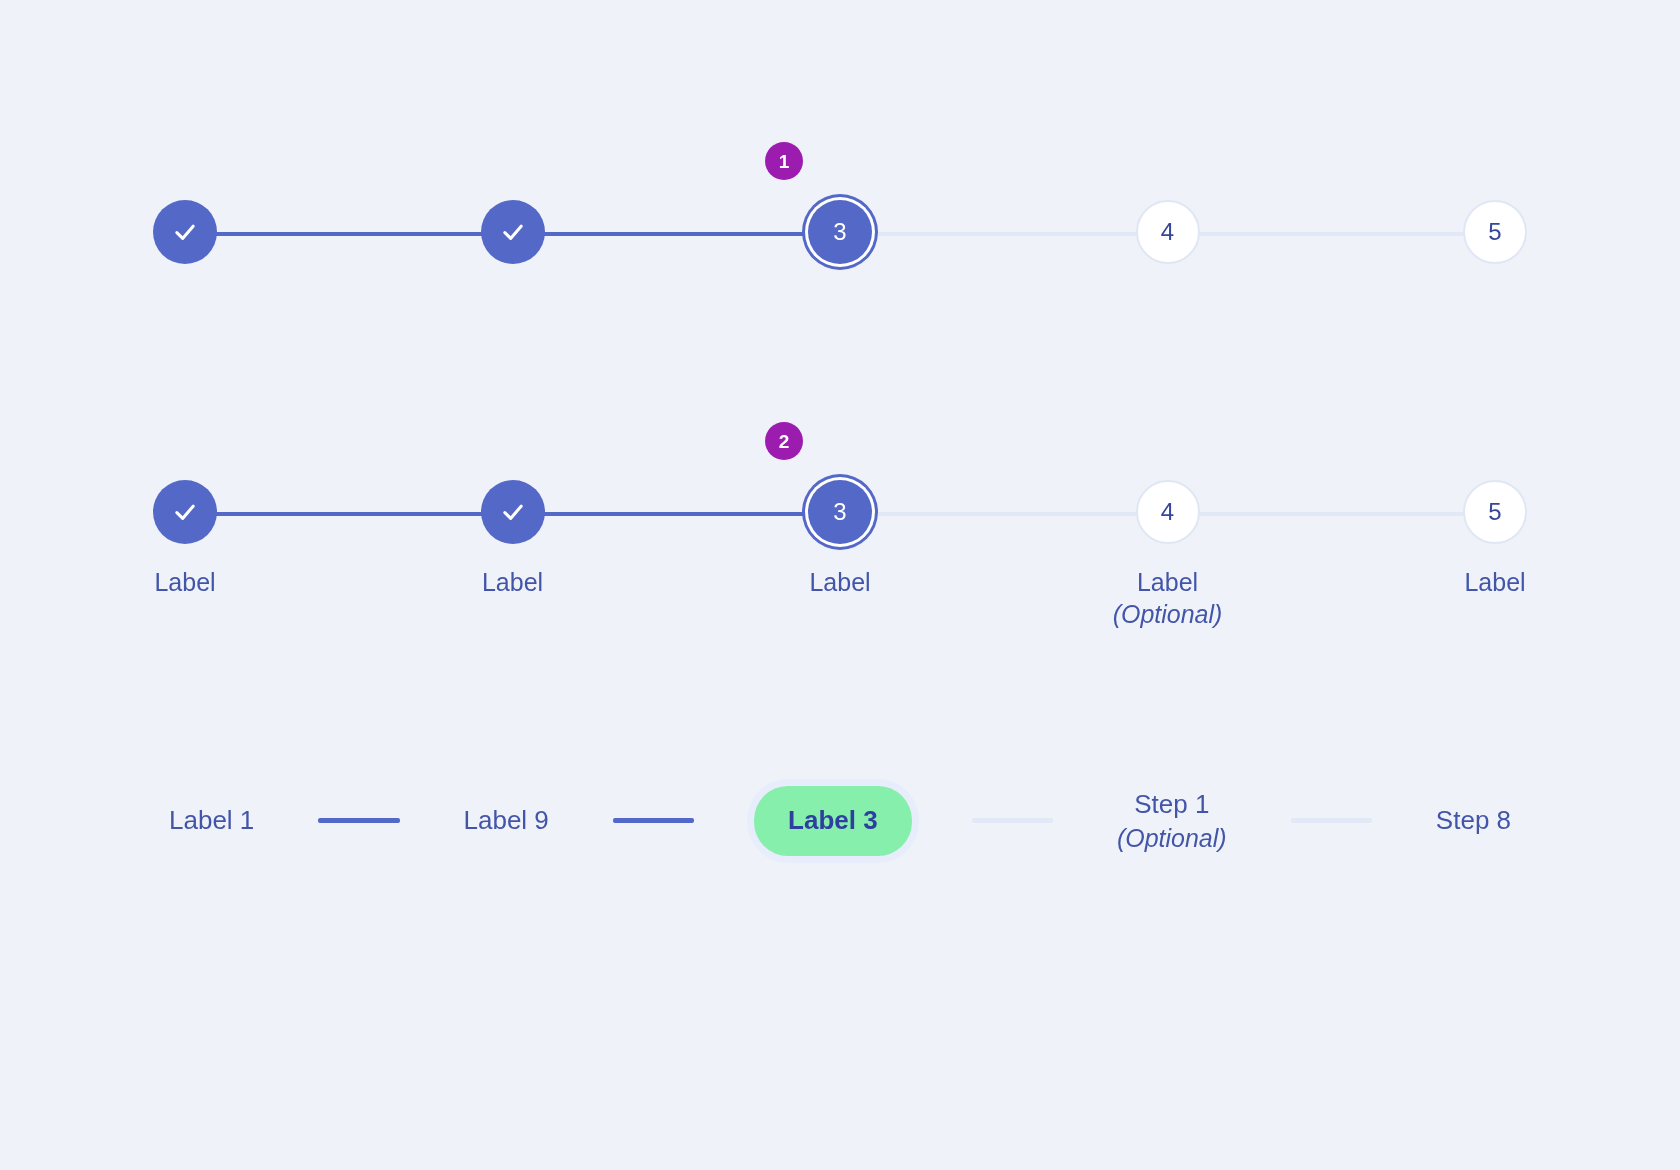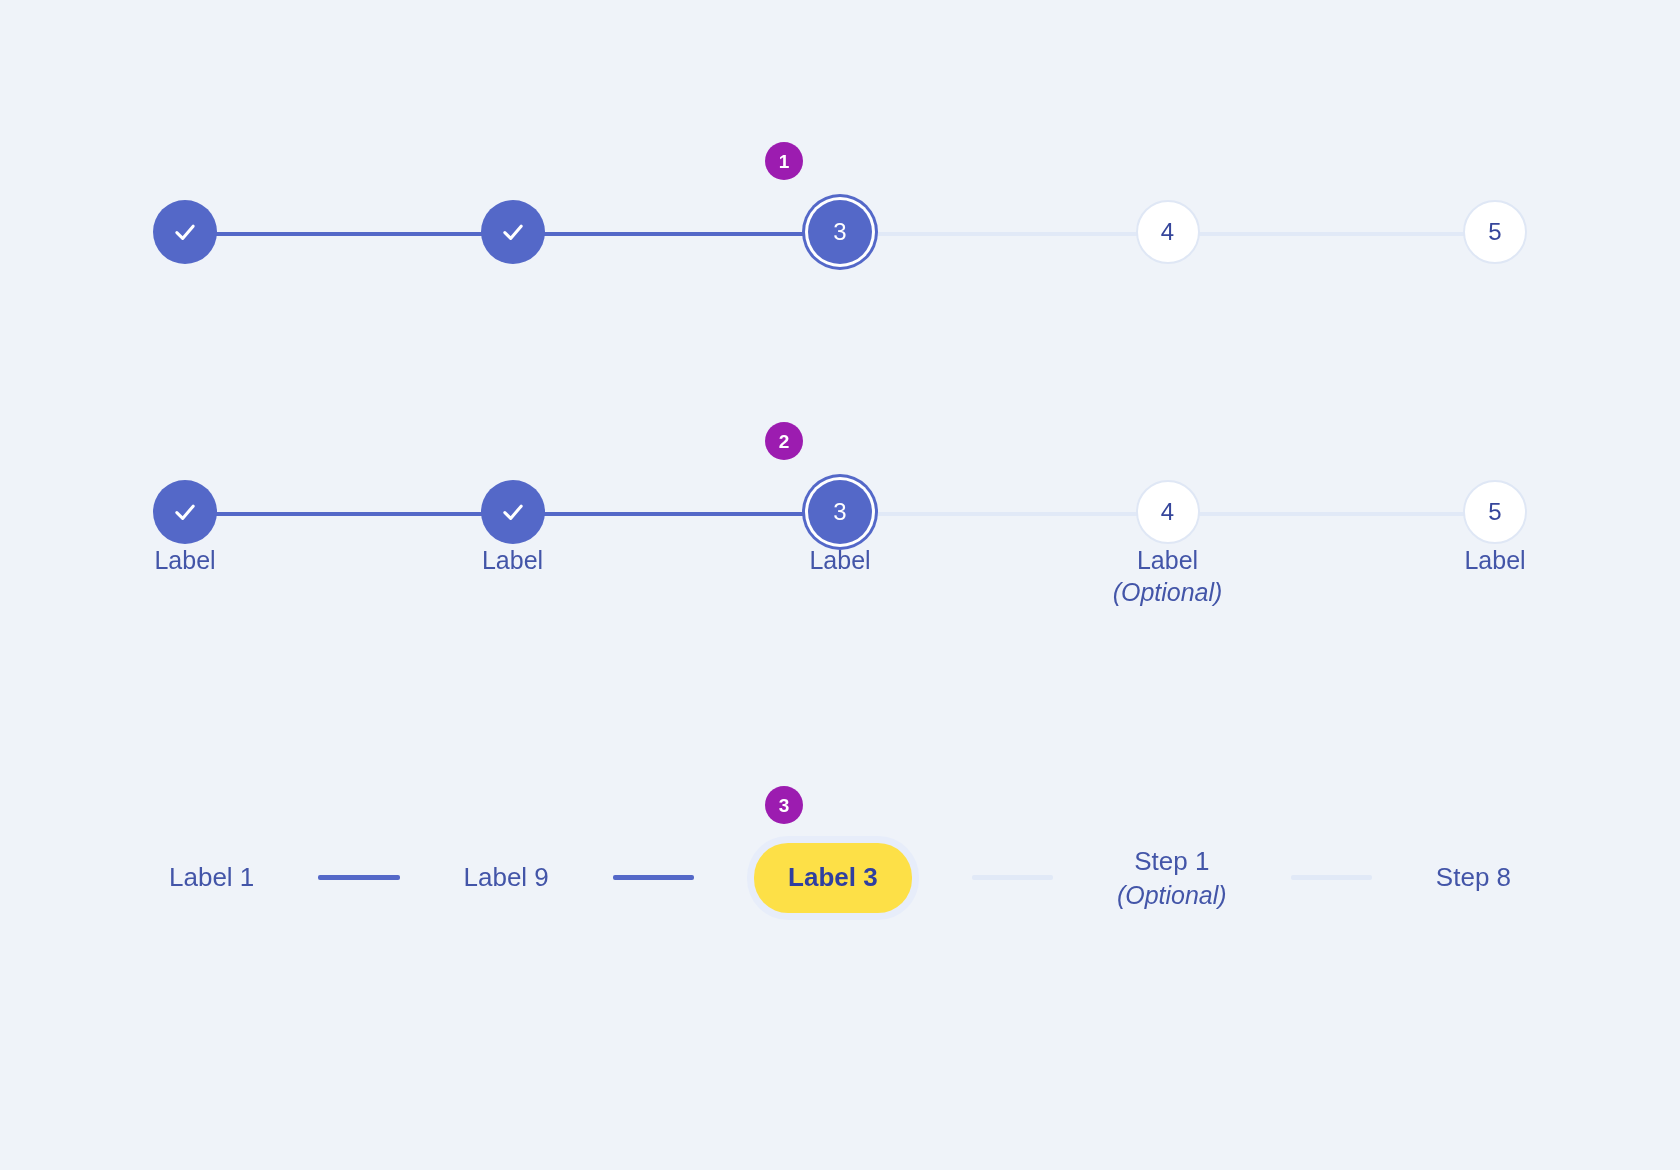--- a/index.html
+++ b/index.html
@@ -91,20 +91,21 @@
     border: 2px solid #dfe7f5;
   }
   .check {
     width: 28px;
     height: 28px;
     display: block;
   }
 
   
   .step-label {
+    margin-top: 22px;
     font-size: 25px;
     color: #4355a8;
     white-space: nowrap;
     text-align: center;
     line-height: 1.28;
   }
   .step-label .optional {
     display: block;
     font-style: italic;
   }
@@ -121,21 +122,21 @@
     text-align: center;
     line-height: 1.3;
     padding: 0 4px;
   }
   .text-step .optional {
     display: block;
     font-style: italic;
     font-size: 25px;
   }
   .text-step.current {
-    background: #fde047;
+    background: #86efac;
     font-weight: 700;
     color: #2f3fa0;
     border-radius: 34px;
     padding: 18px 34px;
     box-shadow: 0 0 0 7px #e7edfa;
     position: relative;
     z-index: 2;
     text-align: right;
   }
   .stepper.text-only .connector {
@@ -250,21 +251,21 @@
         <span>Label</span>
       </div>
     </div>
   </div>
 </div>
 
 <div class="stepper-block" style="top:786px;">
 
   <div class="badge" style="left:765px; top:0;">3</div>
 
-  <div class="stepper text-only" style="margin-top:57px;gap:34px;">
+  <div class="stepper text-only" style="gap:34px;">
 
     <div class="text-step">
       <span>Label 1</span>
     </div>
 
     <div class="connector done"></div>
 
     <div class="text-step">
       <span>Label 9</span>
     </div>

